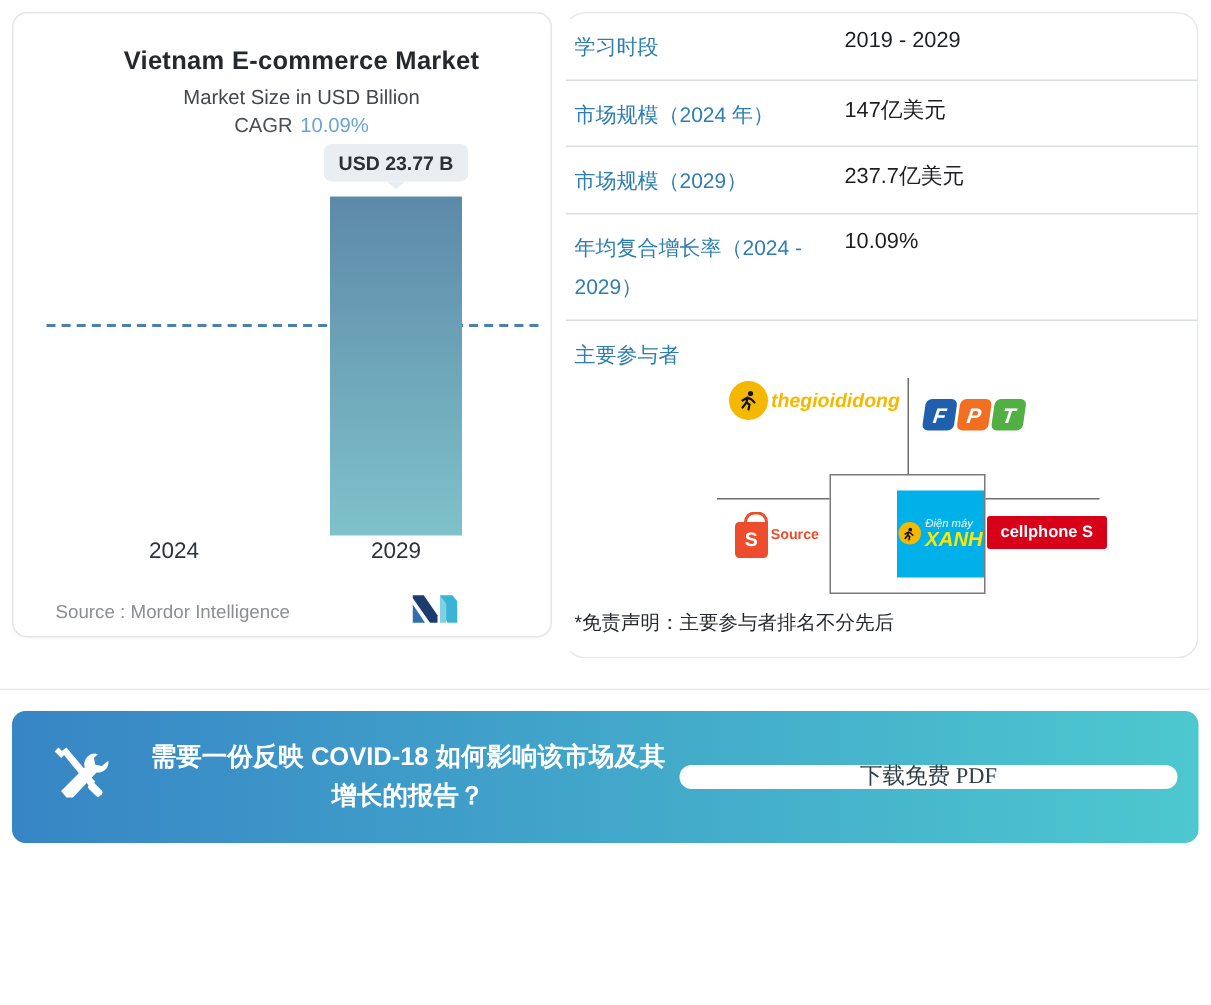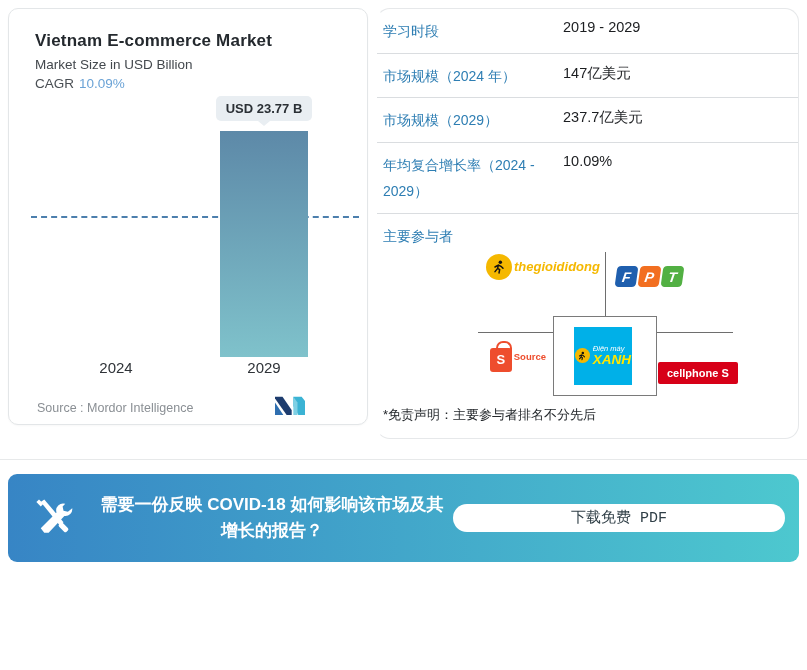--- a/index.html
+++ b/index.html
@@ -8,21 +8,21 @@
 
   .top-section { display:flex; align-items:flex-start; padding:8px; gap:8px; }
 
   
   .chart-card {
     width:360px; height:417px; flex:0 0 auto;
     border:1px solid var(--card-border,#e3e6e8);
     border-radius:10px; background:#fff; padding:16px 0 0 0;
     box-shadow:0 1px 2px rgba(0,0,0,.03);
   }
-  .chart-head { padding:6px 0 0 26px; }
+  .chart-head { padding:6px 0 0 26px;text-align:center; }
   .chart-title { font-size:17px; font-weight:bold; color:#24292e; letter-spacing:.2px; }
   .chart-subtitle { font-size:13.5px; color:#43484d; margin-top:6px; }
   .chart-cagr { font-size:13.5px; color:#4a4f54; margin-top:4px; }
   .chart-cagr .cagr-val { color:var(--accent-light-blue,#6ba3d6); margin-left:5px; }
 
   .chart-plot { position:relative; height:258px; margin:8px 8px 0 22px; }
   .ref-line { position:absolute; left:0; right:0; border-top:2px dashed var(--dash-color,#4c7fad); }
   .bar-col { position:absolute; bottom:0; width:90px; display:flex; flex-direction:column; align-items:center; justify-content:flex-end; }
   .bar-pill { position:relative; background:var(--pill-bg,#e9eef2); color:#2b3035; font-size:13px; font-weight:bold;
               padding:5px 10px; border-radius:5px; white-space:nowrap; margin-bottom:10px;margin-top:20px; }
@@ -43,21 +43,21 @@
   }
   .fact-row { display:flex; border-bottom:1px solid #dadde0; padding:9px 8px 8px 6px; min-height:34px; }
   .fact-row:first-child { border-top:none; }
   .fact-label { width:180px; flex:0 0 auto; color:var(--accent-blue,#2e7eb3); font-size:14px; line-height:1.9; }
   .fact-value { font-size:14.5px; color:#1c1e21; font-weight:500; padding-top:1px; }
   .fact-row.participants { flex-direction:column; border-bottom:none; padding-bottom:0; }
   .participants-chart { position:relative; margin-left:75px; height:150px; }
   .v-line { position:absolute; left:147px; top:2px; height:80px; width:1px; background:#6e6e6e; }
   .h-line { position:absolute; left:20px; top:82px; width:255px; height:1px; background:#6e6e6e; }
   .center-box { position:absolute; left:95px; top:66px; width:104px; height:80px; background:#fff;
-                border:1px solid #7a7a7a; display:flex; align-items:center; justify-content:flex-start;padding-left:20px; }
+                border:1px solid #7a7a7a; display:flex; align-items:center; justify-content:flex-end; }
   .disclaimer { font-size:13px; color:#24282c; padding:6px 6px 14px 6px; }
 
   
   .logo { position:absolute; display:flex; flex-direction:row; align-items:center; gap:2px; }
   .logo-tgdd { left:28px; top:4px; width:120px; }
   .tgdd-circle { width:26px; height:26px; border-radius:50%; background:var(--tgdd-yellow,#ffd400);
                  display:flex; align-items:center; justify-content:center; }
   .tgdd-text { color:var(--tgdd-yellow,#f0b400); font-weight:bold; font-style:italic; font-size:13px; }
   .logo-fpt { left:158px; top:16px; flex-direction:row; gap:2px; }
   .fpt-tile { width:21px; height:21px; border-radius:4px; transform:skewX(-8deg); color:#fff;
@@ -69,33 +69,33 @@
   .shopee-bag::before { content:""; position:absolute; top:-7px; left:6px; width:12px; height:10px;
                 border:2px solid var(--shopee-orange,#ee4d2d); border-bottom:none; border-radius:7px 7px 0 0; }
   .shopee-text { color:var(--shopee-orange,#ee4d2d); font-size:9.5px; font-weight:bold; }
   .xanh-square { width:58px; height:58px; background:var(--xanh-cyan,#00b0e8); display:flex;
                  align-items:center; justify-content:center; gap:3px; }
   .xanh-circle { width:15px; height:15px; border-radius:50%; background:var(--tgdd-yellow,#ffd400);
                  display:flex; align-items:center; justify-content:center; flex:0 0 auto; }
   .xanh-cols { display:flex; flex-direction:column; line-height:1; }
   .xanh-small { color:#fff; font-style:italic; font-size:7.5px; }
   .xanh-big { color:#ffe600; font-weight:bold; font-style:italic; font-size:13.5px; }
-  .logo-cellphone { left:200px; top:112px; }
+  .logo-cellphone { left:200px; top:94px; }
   .cellphone-rect { background:var(--cellphone-red,#d70018); color:#fff; font-weight:bold; font-size:11px;
                     padding:5px 9px; border-radius:2px; white-space:nowrap; }
 
   
   .section-divider { border-top:1px solid #e7e9ea; margin:12px 0 0 0; }
   .cta-banner { margin:14px 8px 0 8px; height:88px; border-radius:9px;
     background:linear-gradient(90deg, var(--banner-from,#3785c5) 0%, var(--banner-to,#4dc8cf) 100%);
     display:flex; align-items:center; }
   .cta-icon { margin:0 22px 0 24px; flex:0 0 auto; }
   .cta-text { width:352px; text-align:center; color:#fff; font-size:17px; font-weight:bold; line-height:1.5; }
-  .cta-button { margin-left:auto; margin-right:14px; width:332px; height:28px; background:#fff; border:none;
-    border-radius:18px; font-family:Liberation Mono, monospace; font-size:15px; color:#2f3e46; cursor:pointer;
+  .cta-button { margin-left:auto; margin-right:14px; width:332px; height:16px; background:#fff; border:none;
+    border-radius:18px; font-family:Liberation Serif, serif; font-size:15px; color:#2f3e46; cursor:pointer;
     display:flex; align-items:center; justify-content:center; }
 
   
   .analysis { padding:26px 10px 0 8px; }
 </style>
 </head>
 <body>
 
 <div class="top-section">
 

